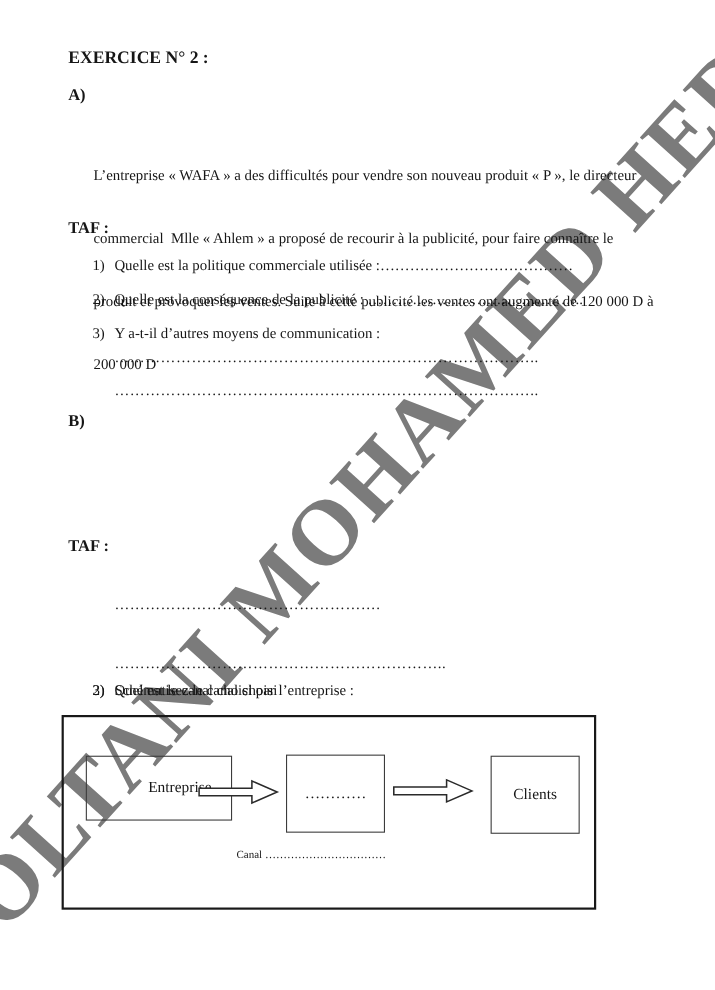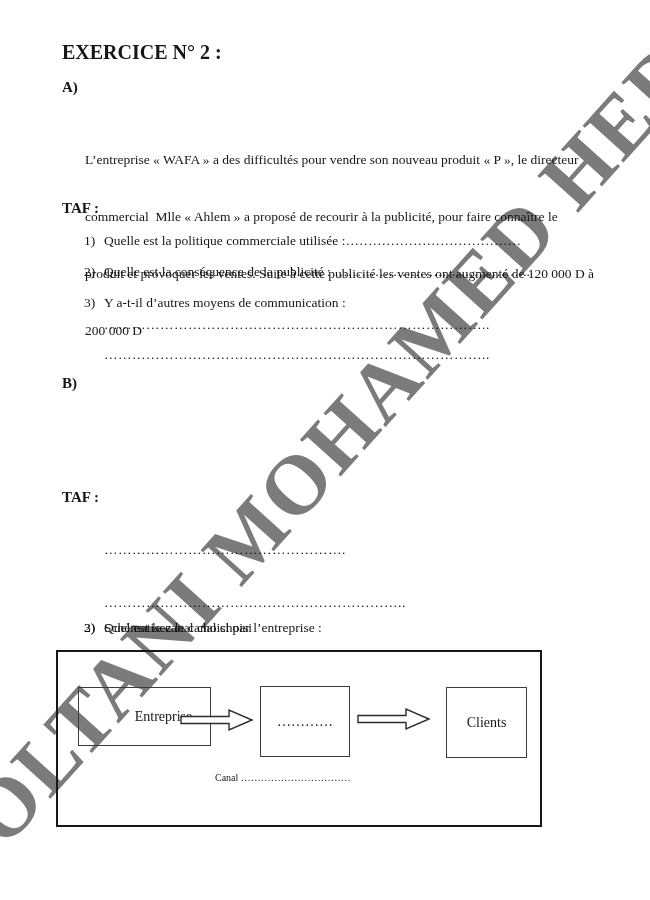--- a/index.html
+++ b/index.html
@@ -19,21 +19,21 @@
     font-size:84px;
     font-weight:bold;
     color:#7b7b7b;
     white-space:nowrap;
     letter-spacing:2px;
     z-index:0;
   }
   .ln{position:absolute;z-index:1;font-size:13.5px;line-height:17px;white-space:pre;}
   .para{left:62px;width:535px;margin-left:23px;}
   .bold{font-weight:bold;}
-  .h1{font-size:20px;}
+  .h1{font-size:16px;}
   .h2{font-size:15px;}
   .qrow{position:absolute;left:84px;z-index:1;font-size:13.5px;line-height:17px;white-space:pre;}
   .qnum{display:inline-block;width:20px;}
   .ans{position:absolute;left:104px;z-index:1;font-size:13.5px;line-height:17px;white-space:pre;letter-spacing:0.5px;}
   
   .diagram{
     position:absolute;left:56px;top:650px;width:482px;height:173px;
     border:2px solid #181818;background:transparent;z-index:1;
   }
   .dbox{

